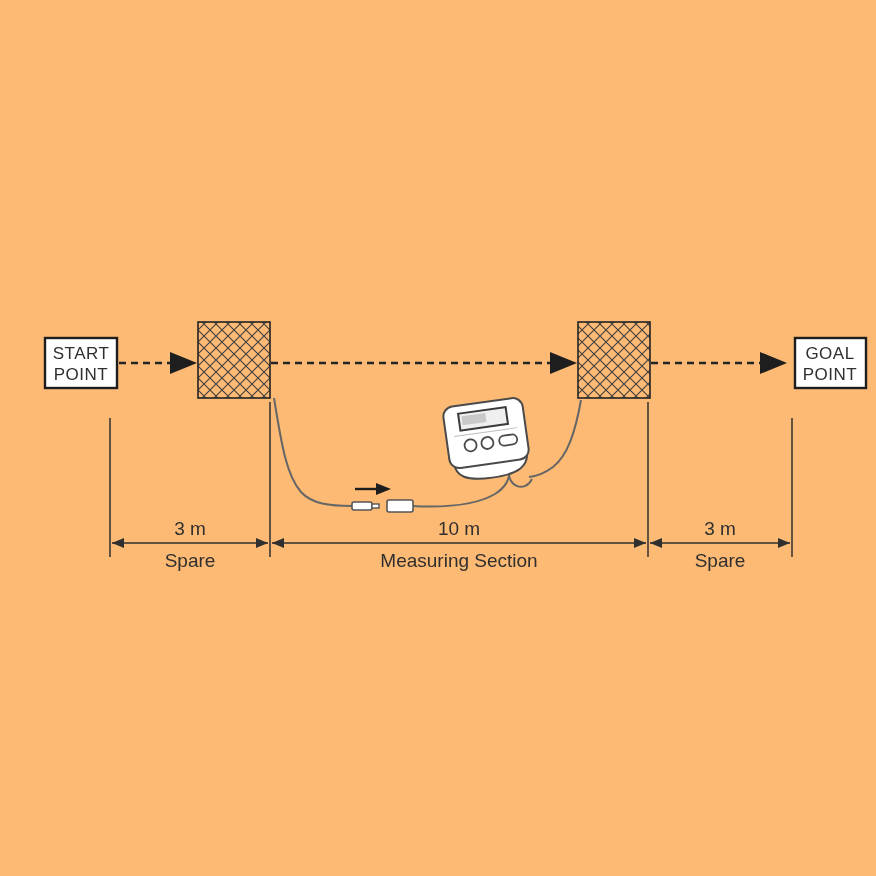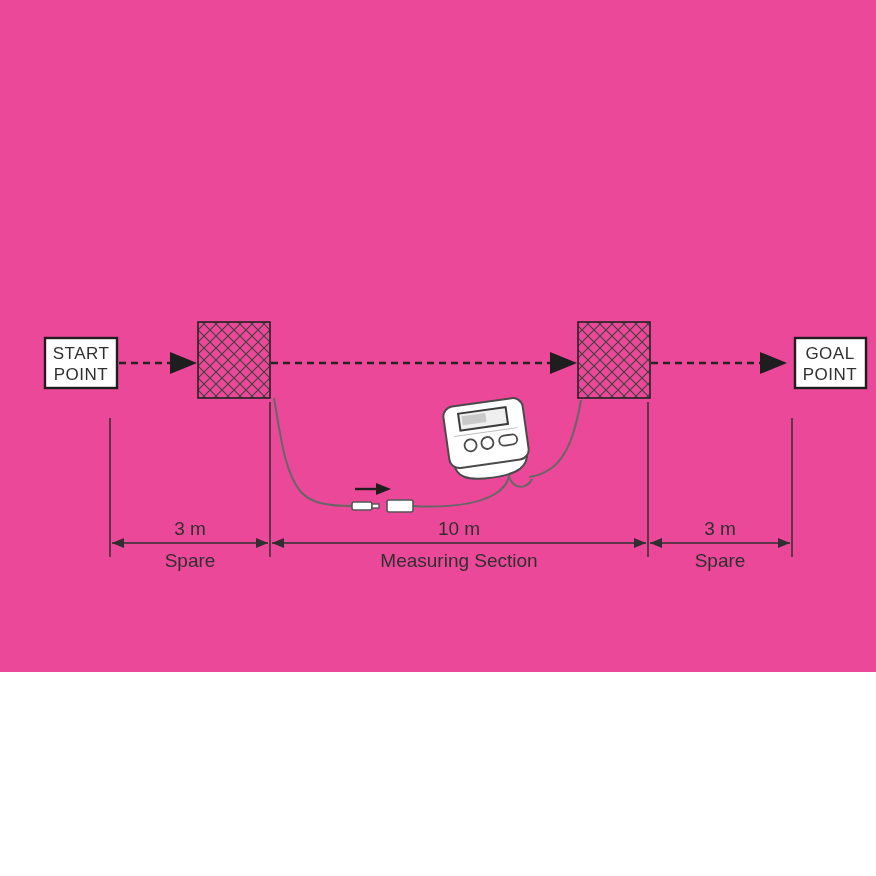--- a/index.html
+++ b/index.html
@@ -4,22 +4,22 @@
 <style>
   html, body {
     margin: 0;
     padding: 0;
     background: #ffffff;
     font-family: "Liberation Sans", "DejaVu Sans", sans-serif;
   }
   .stage {
     position: relative;
     width: 876px;
-    height: 672px;
-    background: #ec4899;
+    height: 876px;
+    background: #fdba74;
     overflow: hidden;
   }
   svg text {
     font-family: "Liberation Sans", "DejaVu Sans", sans-serif;
     fill: #2f2f2f;
   }
   .pt-label { font-size: 17px; letter-spacing: 0.5px; }
   .dim-value { font-size: 19px; }
   .dim-label { font-size: 19px; }
 </style>

